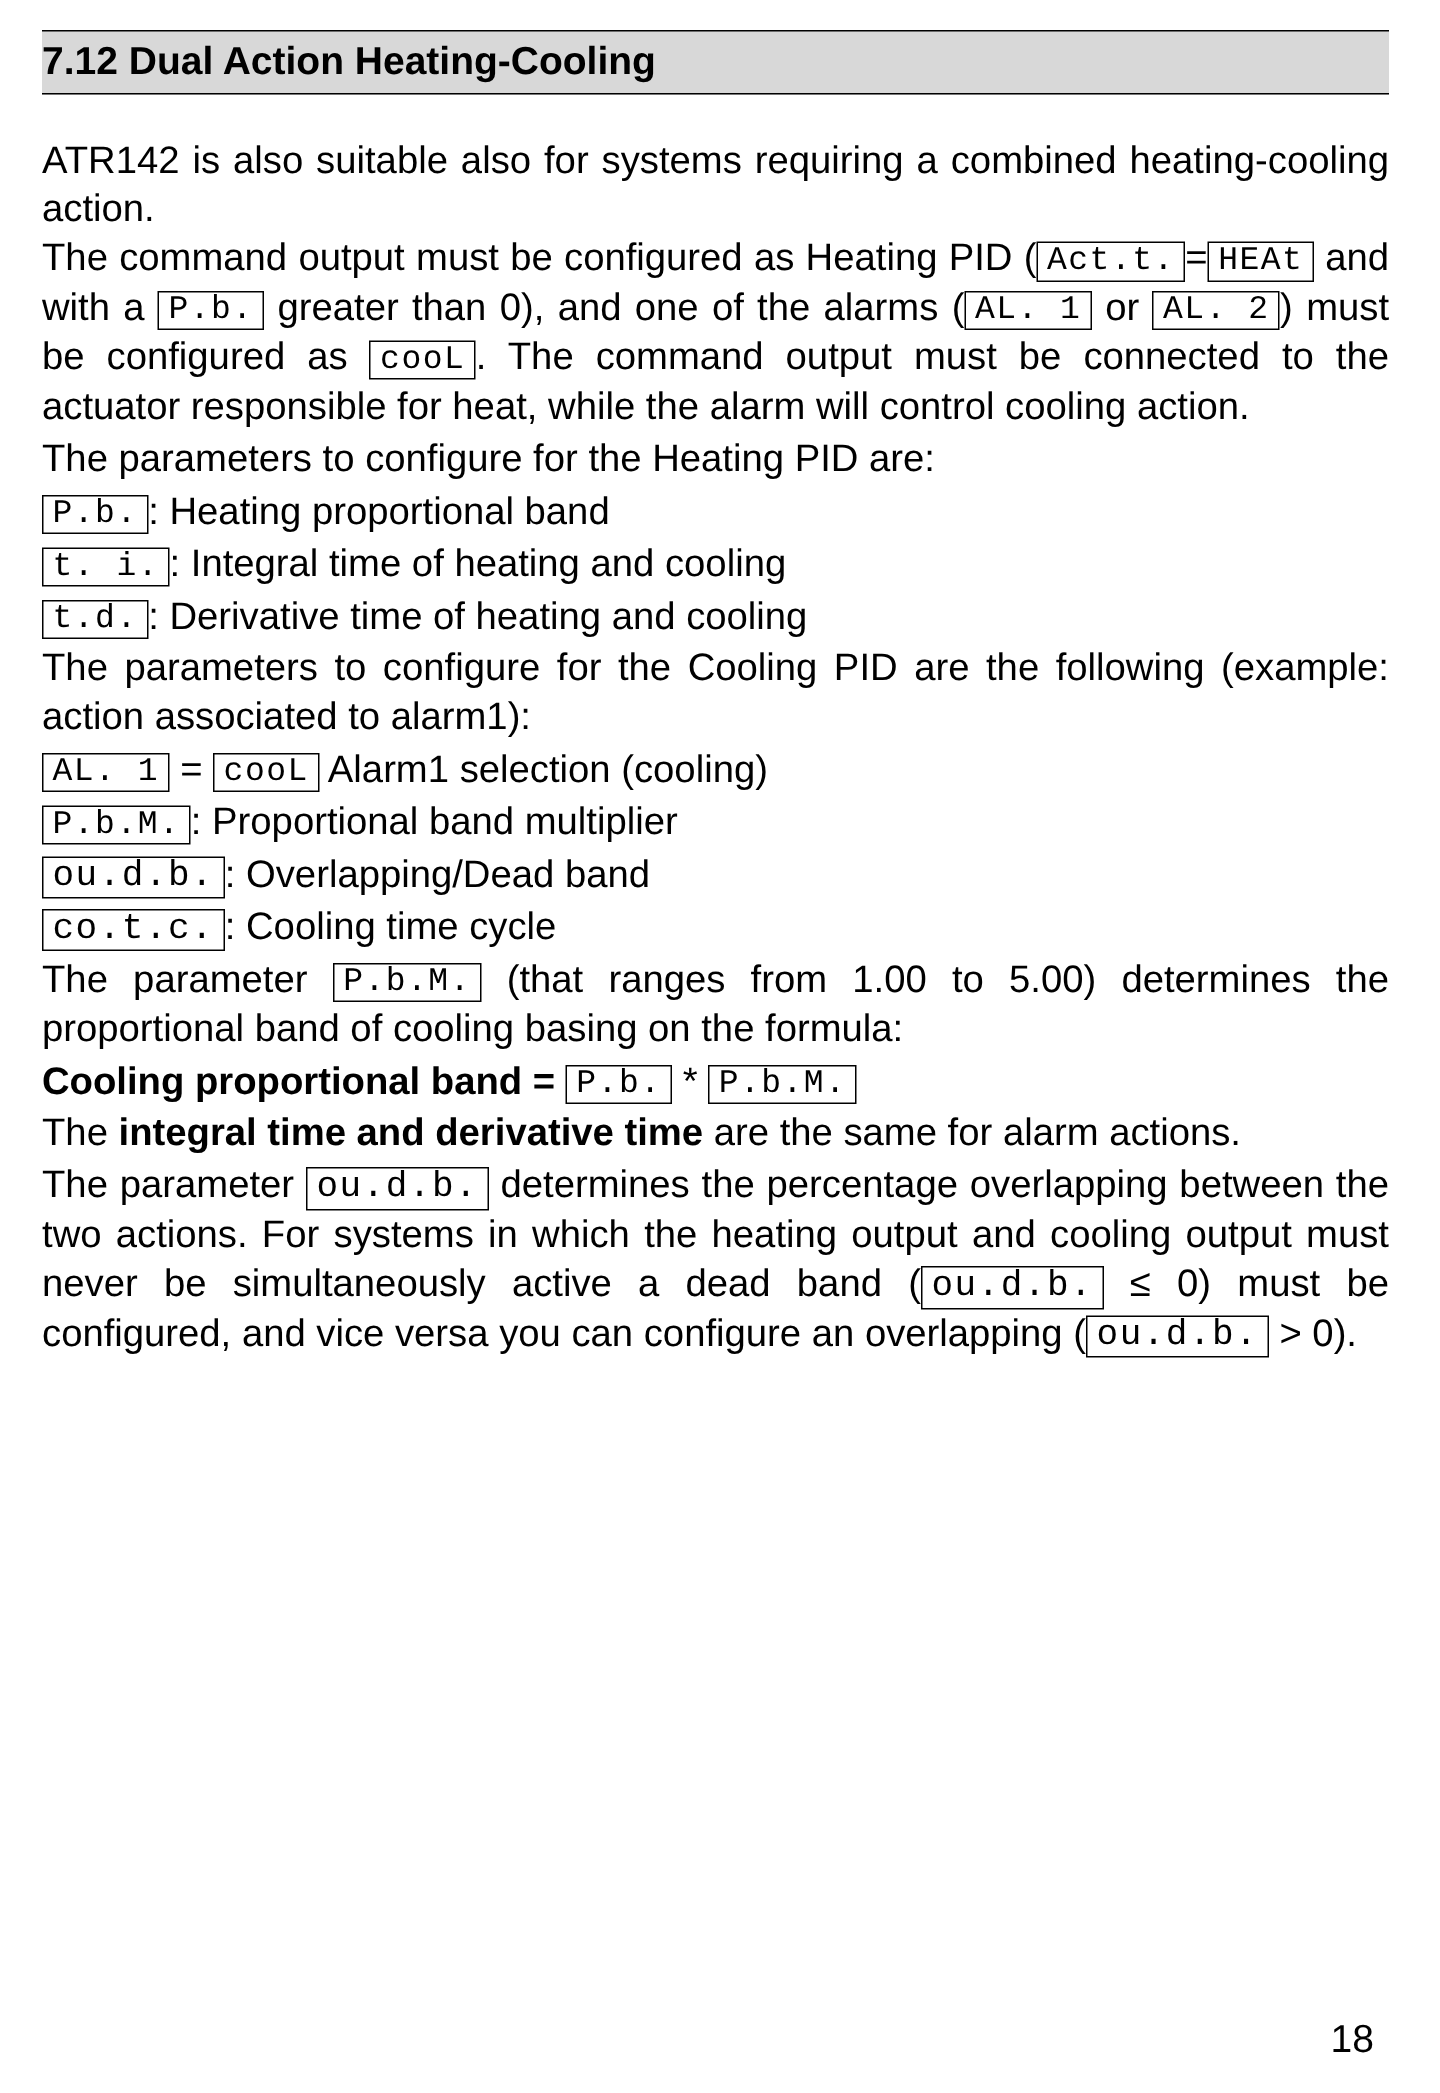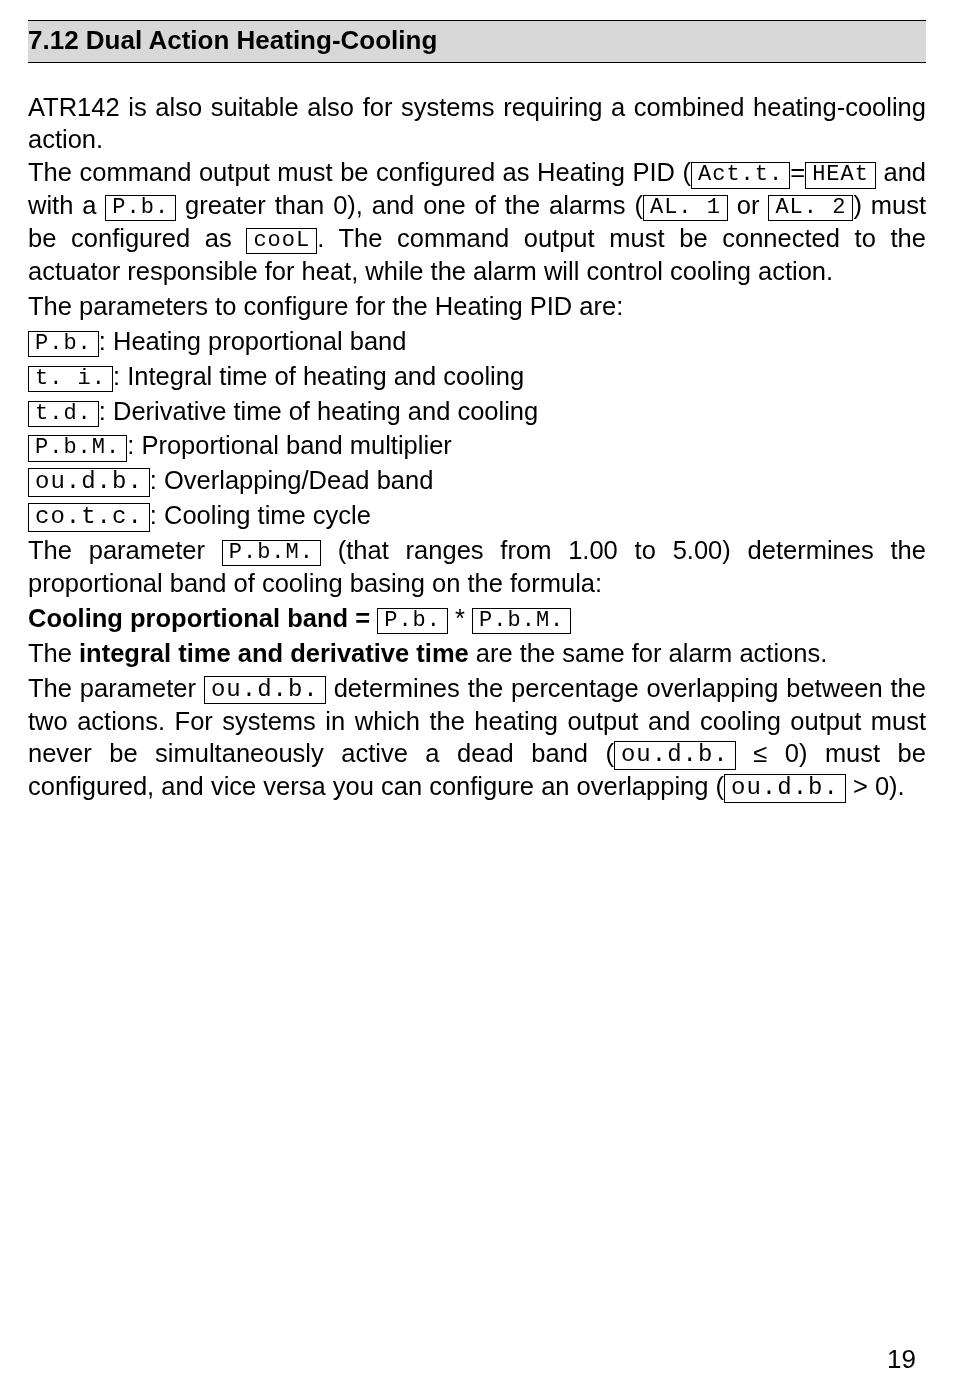--- a/index.html
+++ b/index.html
@@ -35,21 +35,25 @@
   <div class="row">
     <span class="seg">P.b.</span><span>: Heating proportional band</span>
   </div>
   <div class="row">
     <span class="seg">t. i.</span><span>: Integral time of heating and cooling</span>
   </div>
   <div class="row">
     <span class="seg">t.d.</span><span>: Derivative time of heating and cooling</span>
   </div>
 
+  <div class="justify">The parameters to configure for the Cooling PID are the following (example: action associated to alarm1):</div>
 
+  <div class="row">
+    <span class="seg">AL. 1</span><span> = </span><span class="seg">cooL</span><span> Alarm1 selection (cooling)</span>
+  </div>
   <div class="row">
     <span class="seg">P.b.M.</span><span>: Proportional band multiplier</span>
   </div>
   <div class="row">
     <span class="seg sm">ou.d.b.</span><span>: Overlapping/Dead band</span>
   </div>
   <div class="row">
     <span class="seg sm">co.t.c.</span><span>: Cooling time cycle</span>
   </div>
 
@@ -63,14 +67,14 @@
 
 
   <div class="row">
     The <b>integral time and derivative time</b><span> are the same for alarm actions.</span>
   </div>
 
   <div class="justify">
     <span>The parameter </span><span class="seg sm">ou.d.b.</span><span> determines the percentage overlapping between the two actions. For systems in which the heating output and cooling output must never be simultaneously active a dead band (</span><span class="seg sm">ou.d.b.</span><span> ≤ 0) must be configured, and vice versa you can configure an overlapping (</span><span class="seg sm">ou.d.b.</span><span> &gt; 0).</span>
   </div>
 
-  <div class="pagenum">19</div>
+  <div class="pagenum">18</div>
 </div>
 
 </body></html>

